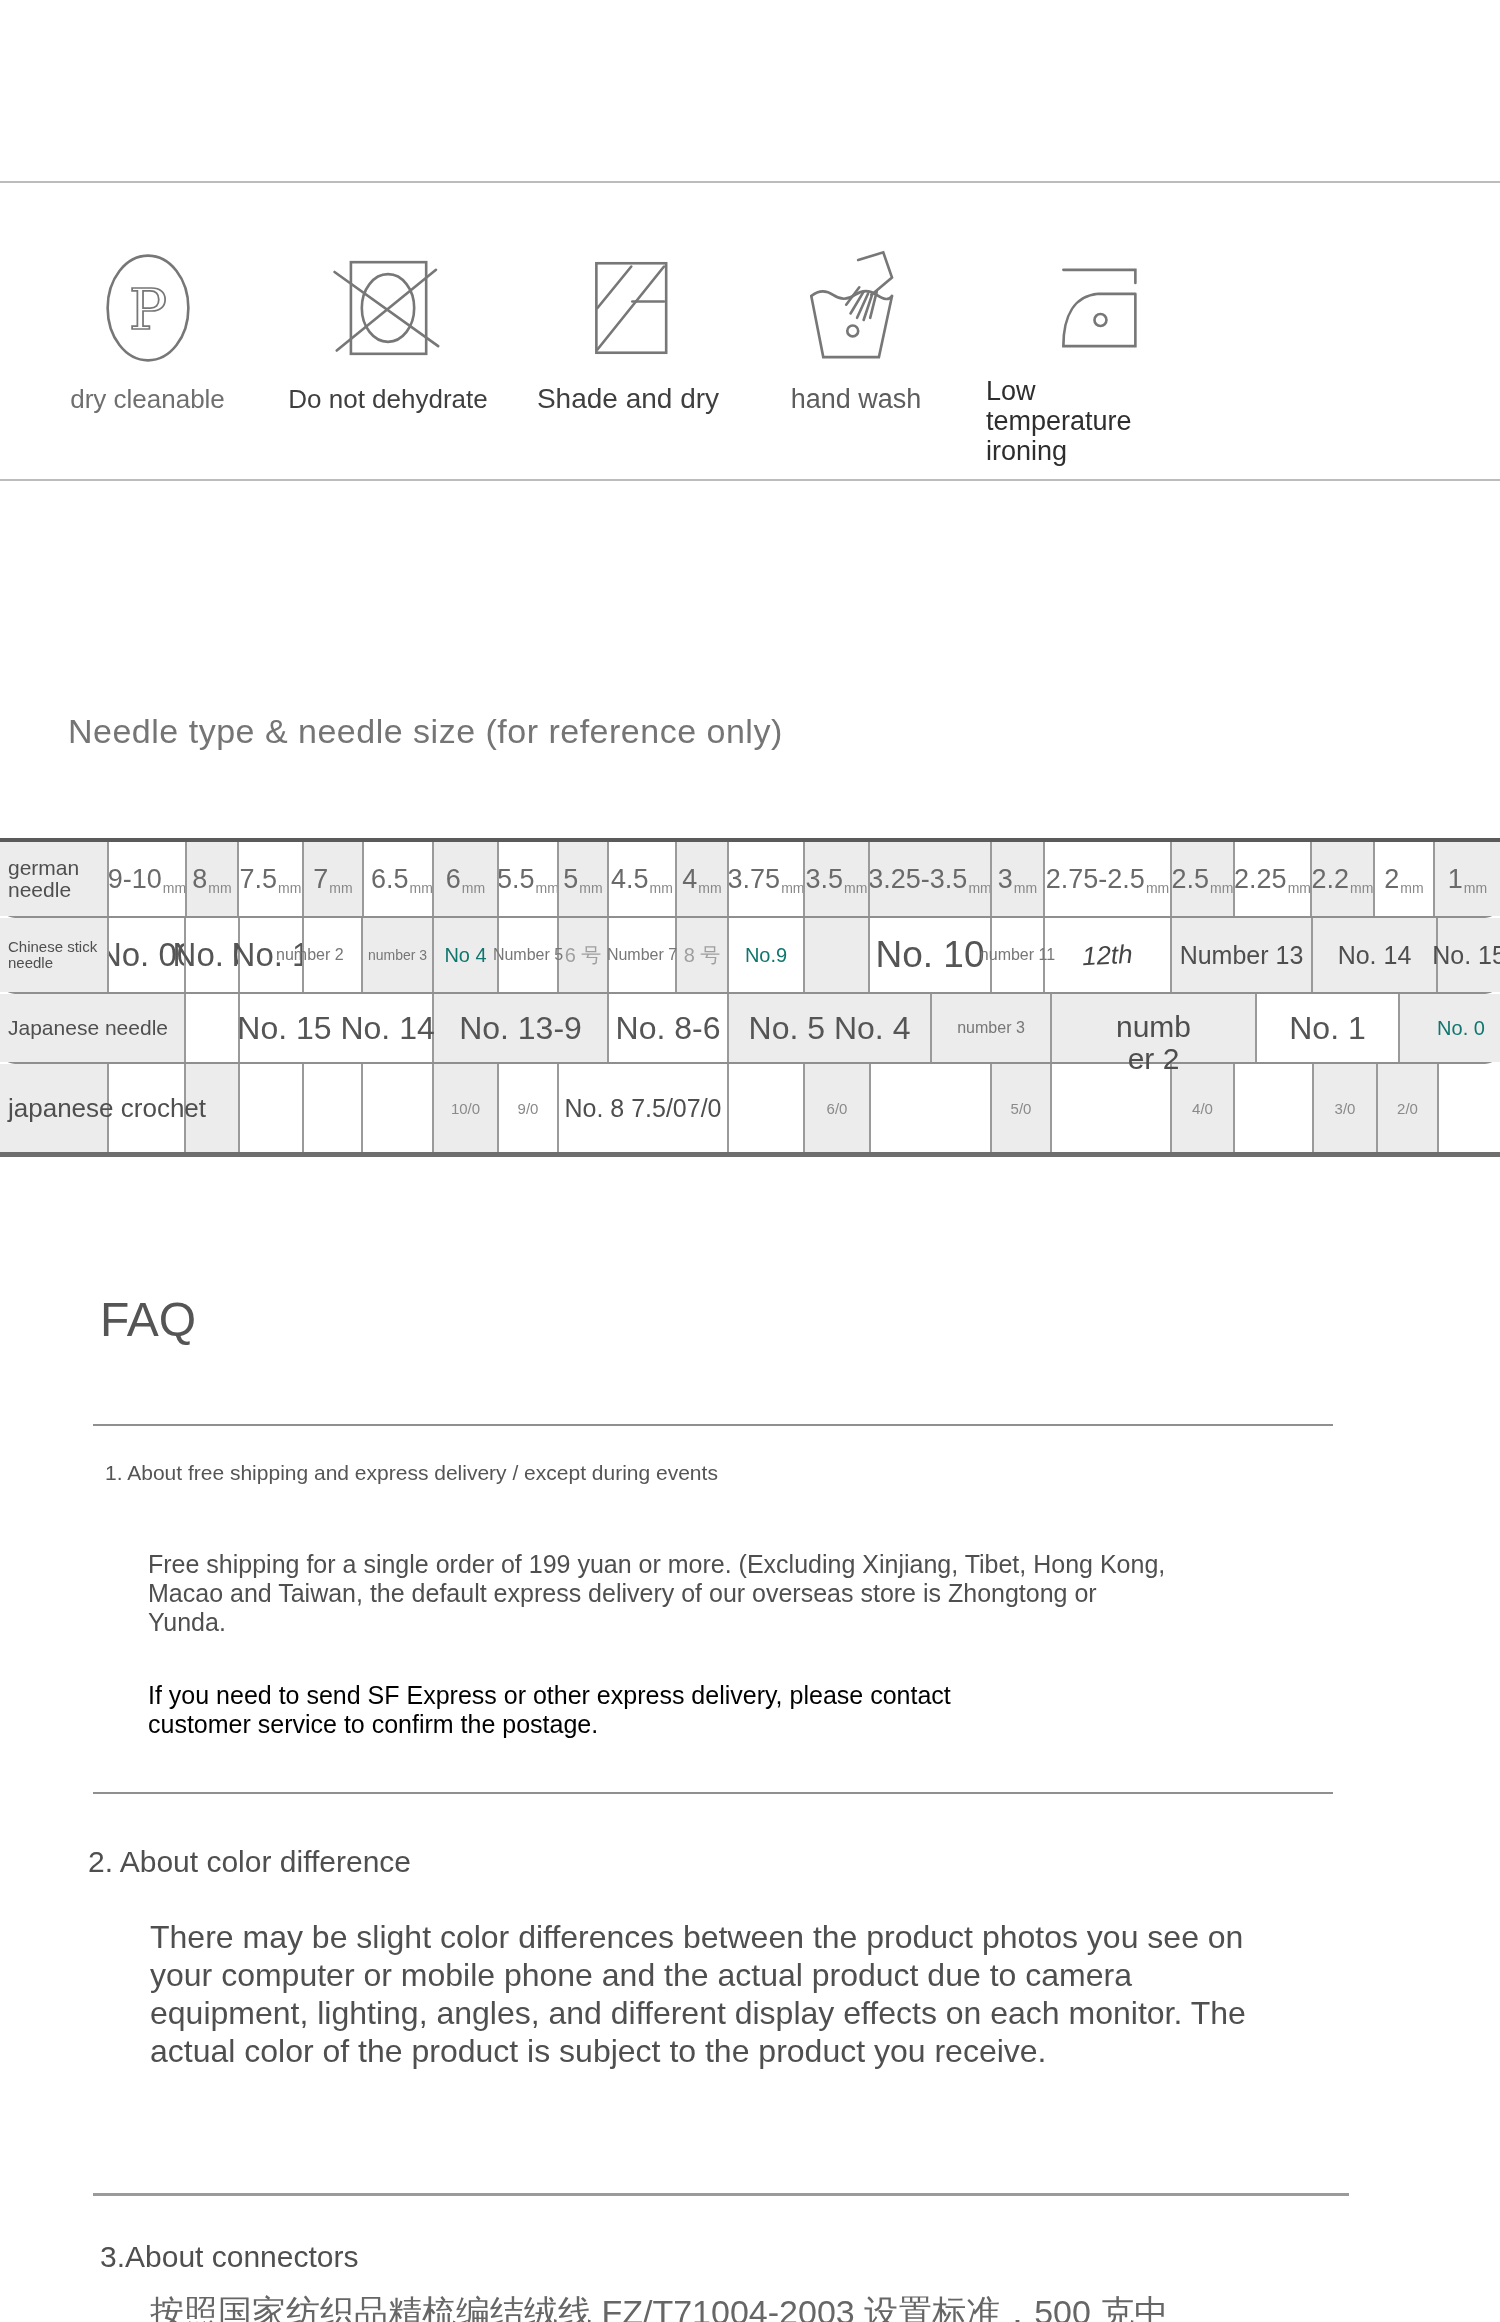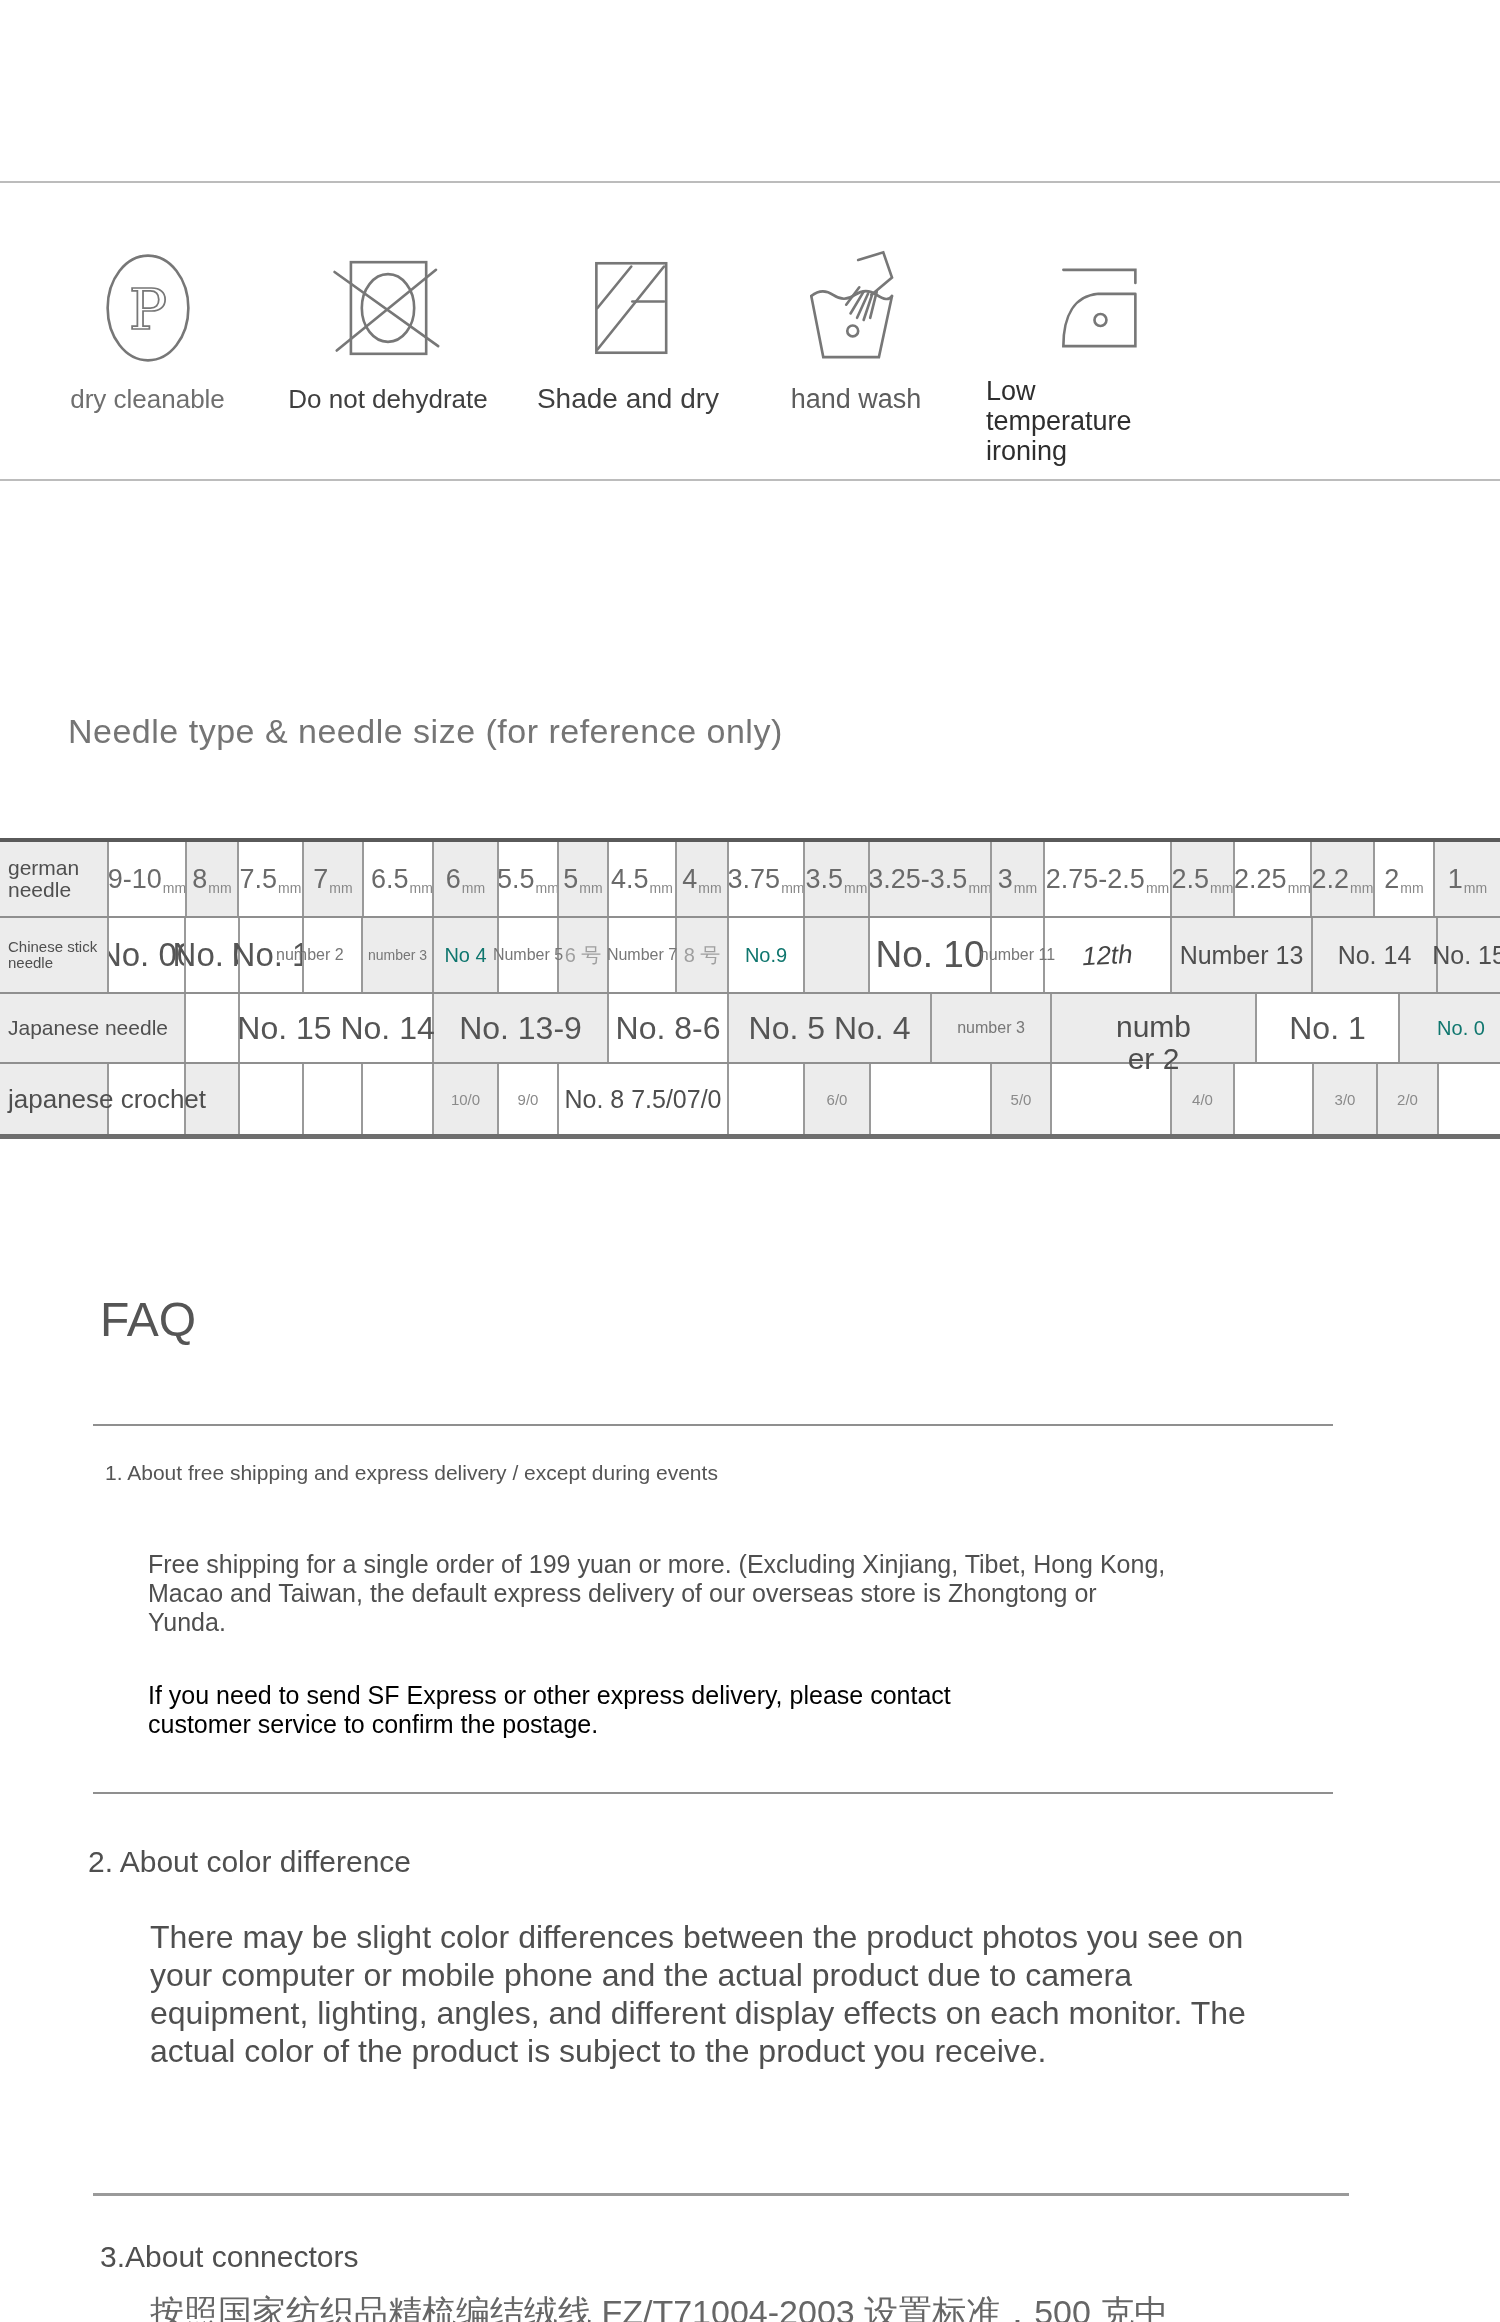--- a/index.html
+++ b/index.html
@@ -18,23 +18,23 @@
   .ci3{left:508px;width:240px;} .ci3 .care-label{font-size:28px;}
   .ci4{left:752px;width:208px;} .ci4 .care-label{color:#5d5d5d;font-size:27px;}
   .ci5{left:972px;width:245px;} .ci5 .care-label{text-align:left;padding-left:14px;width:175px;font-size:27px;color:#2e2e2e;margin-top:8px;}
   .ci6{left:1225px;width:255px;}.ci6 .care-label{font-size:28px;}
   .cicon{stroke:#777;fill:none;stroke-width:2.4;stroke-linecap:round;}
 
   
   .needle-title{position:absolute;left:68px;top:712px;font-size:34px;color:#757575;letter-spacing:.5px;}
   .ntable{position:absolute;left:0;top:838px;width:1500px;
           border-top:4px solid #5a5a5a;border-bottom:5px solid #6e6e6e;}
-  .trow{display:flex;border-bottom:2px solid #8f8f8f;}
+  .trow{display:flex;border-bottom:2px solid #8f8f8f;border-radius:15px;}
   .trow:last-child{border-bottom:none;}
-  .trow.r0{height:74px;} .trow.r1{height:74px;} .trow.r2{height:68px;} .trow.r3{height:70px;justify-content:flex-end;}
+  .trow.r0{height:74px;} .trow.r1{height:74px;} .trow.r2{height:68px;} .trow.r3{height:88px;justify-content:flex-end;}
   .cell{box-sizing:border-box;flex:0 0 auto;display:flex;align-items:center;justify-content:center;
         border-left:2px solid #9a9a9a;position:relative;white-space:nowrap;overflow:hidden;}
   .trow .cell:first-child{border-left:none;}
   .bg-w{background:#fff;} .bg-g{background:#ececec;}
   .hdr{background:#ececec;justify-content:flex-start;padding-left:8px;white-space:normal;color:#4f4f4f;}
   .r0 .hdr{font-size:21px;line-height:22px;}
   .r1 .hdr{font-size:15px;line-height:16px;}
   .r2 .hdr{font-size:21px;white-space:nowrap;}
   .r3 .hdr{font-size:26px;white-space:nowrap;overflow:visible;z-index:2;}
   .r0 .ct{font-size:27px;color:#6a6a6a;}

